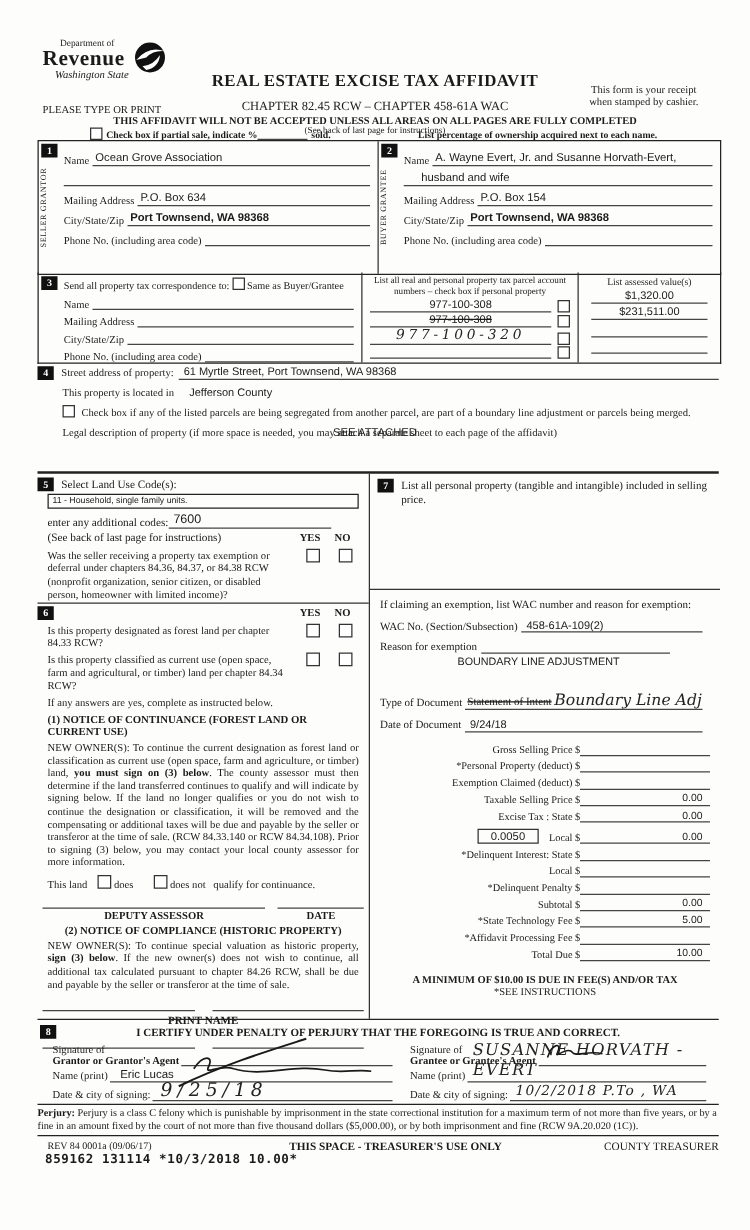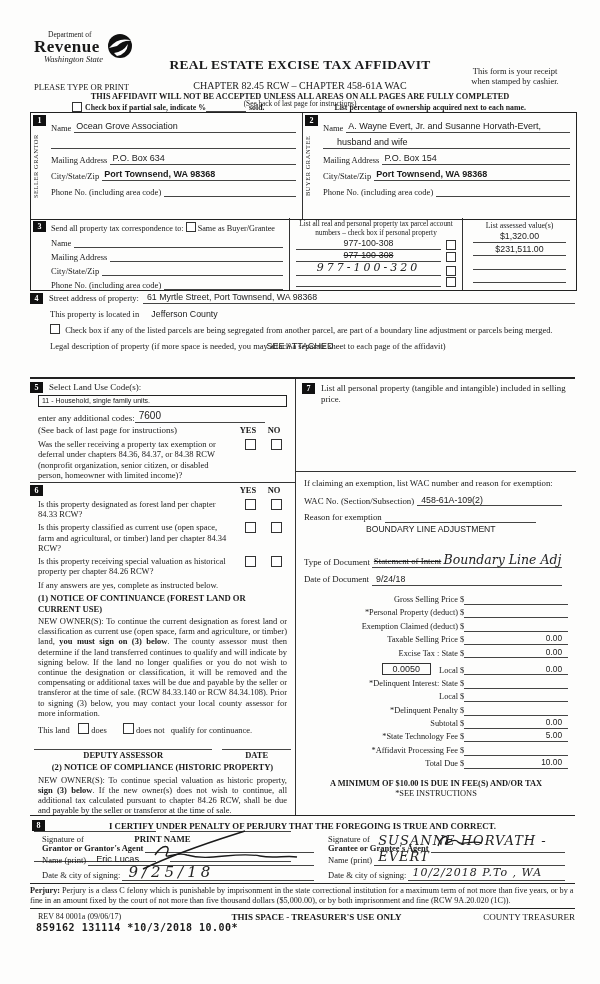--- a/index.html
+++ b/index.html
@@ -238,25 +238,20 @@
       <div class="q">
         <span class="qt">Is this property designated as forest land per chapter 84.33 RCW?</span>
         <span class="qc"><span class="cb lg"></span></span>
         <span class="qc"><span class="cb lg"></span></span>
       </div>
       <div class="q">
         <span class="qt">Is this property classified as current use (open space, farm and agricultural, or timber) land per chapter 84.34 RCW?</span>
         <span class="qc"><span class="cb lg"></span></span>
         <span class="qc"><span class="cb lg"></span></span>
       </div>
-      <div class="q">
-        <span class="qt">Is this property receiving special valuation as historical property per chapter 84.26 RCW?</span>
-        <span class="qc"><span class="cb lg"></span></span>
-        <span class="qc"><span class="cb lg"></span></span>
-      </div>
       <div style="margin:4px 8px 0 8px;">If any answers are yes, complete as instructed below.</div>
       <div class="b" style="margin:3px 8px 0 8px;font-size:8.6px;">(1) NOTICE OF CONTINUANCE  (FOREST LAND OR CURRENT USE)</div>
       <div class="notice"><span>NEW OWNER(S): To continue the current designation as forest land or classification as current use (open space, farm and agriculture, or timber) land, </span><b>you must sign on (3) below</b><span>. The county assessor must then determine if the land transferred continues to qualify and will indicate by signing below. If the land no longer qualifies or you do not wish to continue the designation or classification, it will be removed and the compensating or additional taxes will be due and payable by the seller or transferor at the time of sale. (RCW 84.33.140 or RCW 84.34.108). Prior to signing (3) below, you may contact your local county assessor for more information.</span></div>
       <div style="margin:5px 8px 0 8px;">
         <span>This land</span>
         <span class="cb lg" style="margin-left:6px;"></span>
         <span>does</span>
         <span class="cb lg" style="margin-left:14px;"></span>
         <span>does not</span>
         <span style="margin-left:4px;">qualify for continuance.</span>

